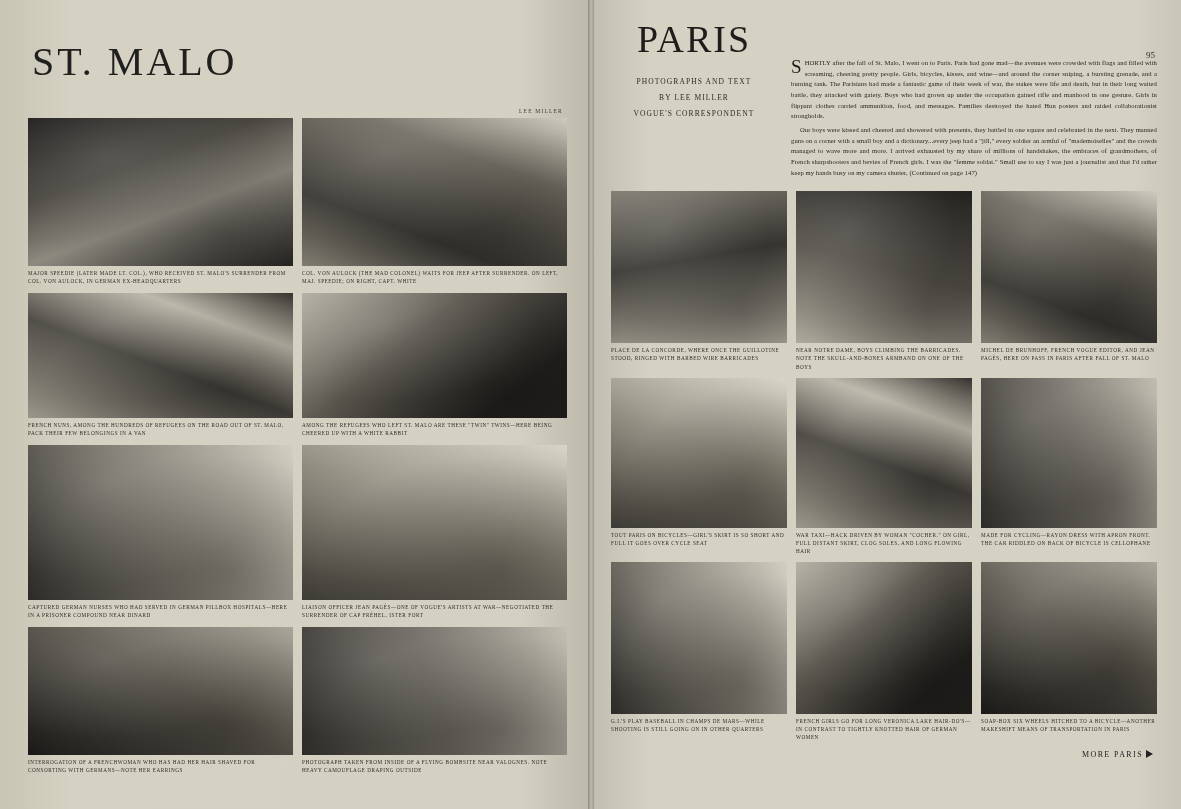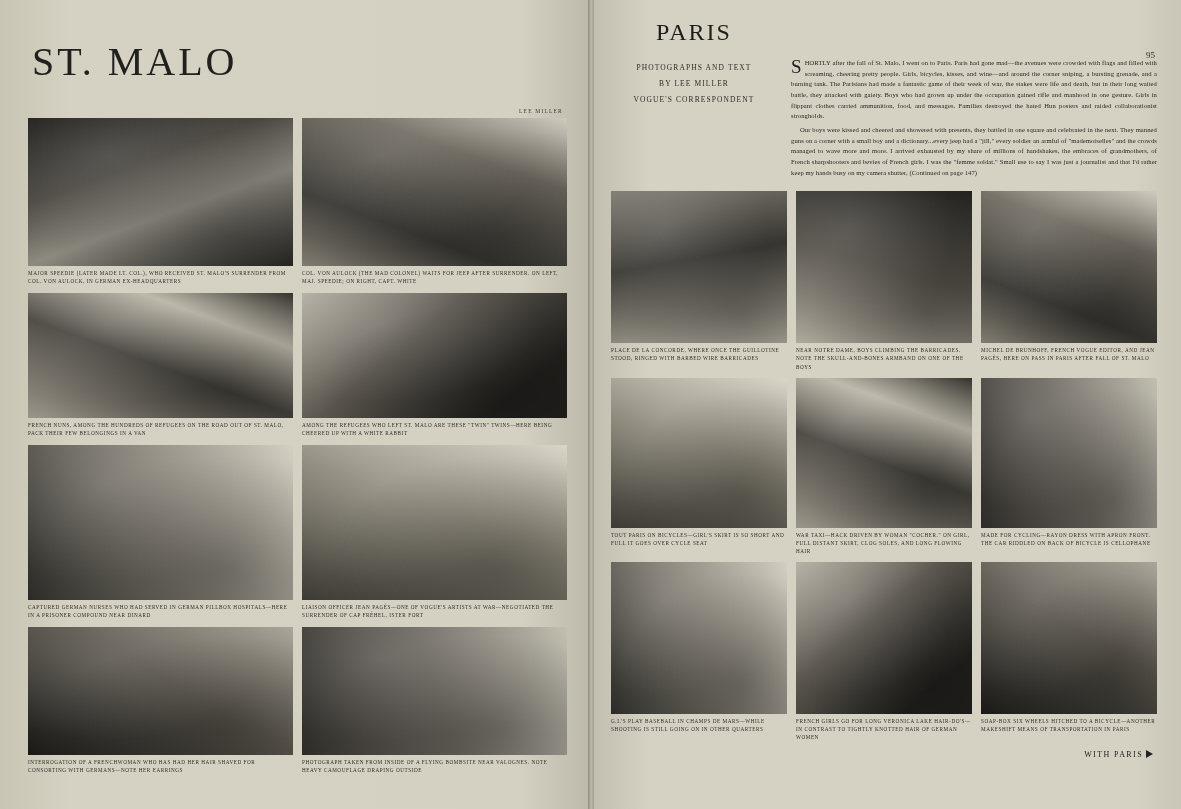--- a/index.html
+++ b/index.html
@@ -94,21 +94,21 @@
   .rp-head {
     display: flex;
     align-items: flex-start;
   }
   .paris-col {
     width: 166px;
     flex: none;
     padding-top: 6px;
   }
   .paris-title {
-    font-size: 24px;
+    font-size: 38px;
     letter-spacing: 2px;
     color: #1e1d1b;
     text-align: center;
     line-height: 1;
     margin-bottom: 16px;
   }
   .paris-sub {
     font-size: 7.5px;
     letter-spacing: 1.1px;
     color: #2c2b26;
@@ -312,17 +312,17 @@
       </div>
 
       <div class="cellR">
         <div class="photo ph g9" style="height:152px"></div>
         <div class="cap">SOAP-BOX SIX WHEELS HITCHED TO A BICYCLE—ANOTHER MAKESHIFT MEANS OF TRANSPORTATION IN PARIS</div>
       </div>
 
     </div>
 
     <div class="more-paris">
-      <span>WITH PARIS</span><span class="arrow"></span>
+      <span>MORE PARIS</span><span class="arrow"></span>
     </div>
 
   </div>
 </div>
 
 </body></html>

